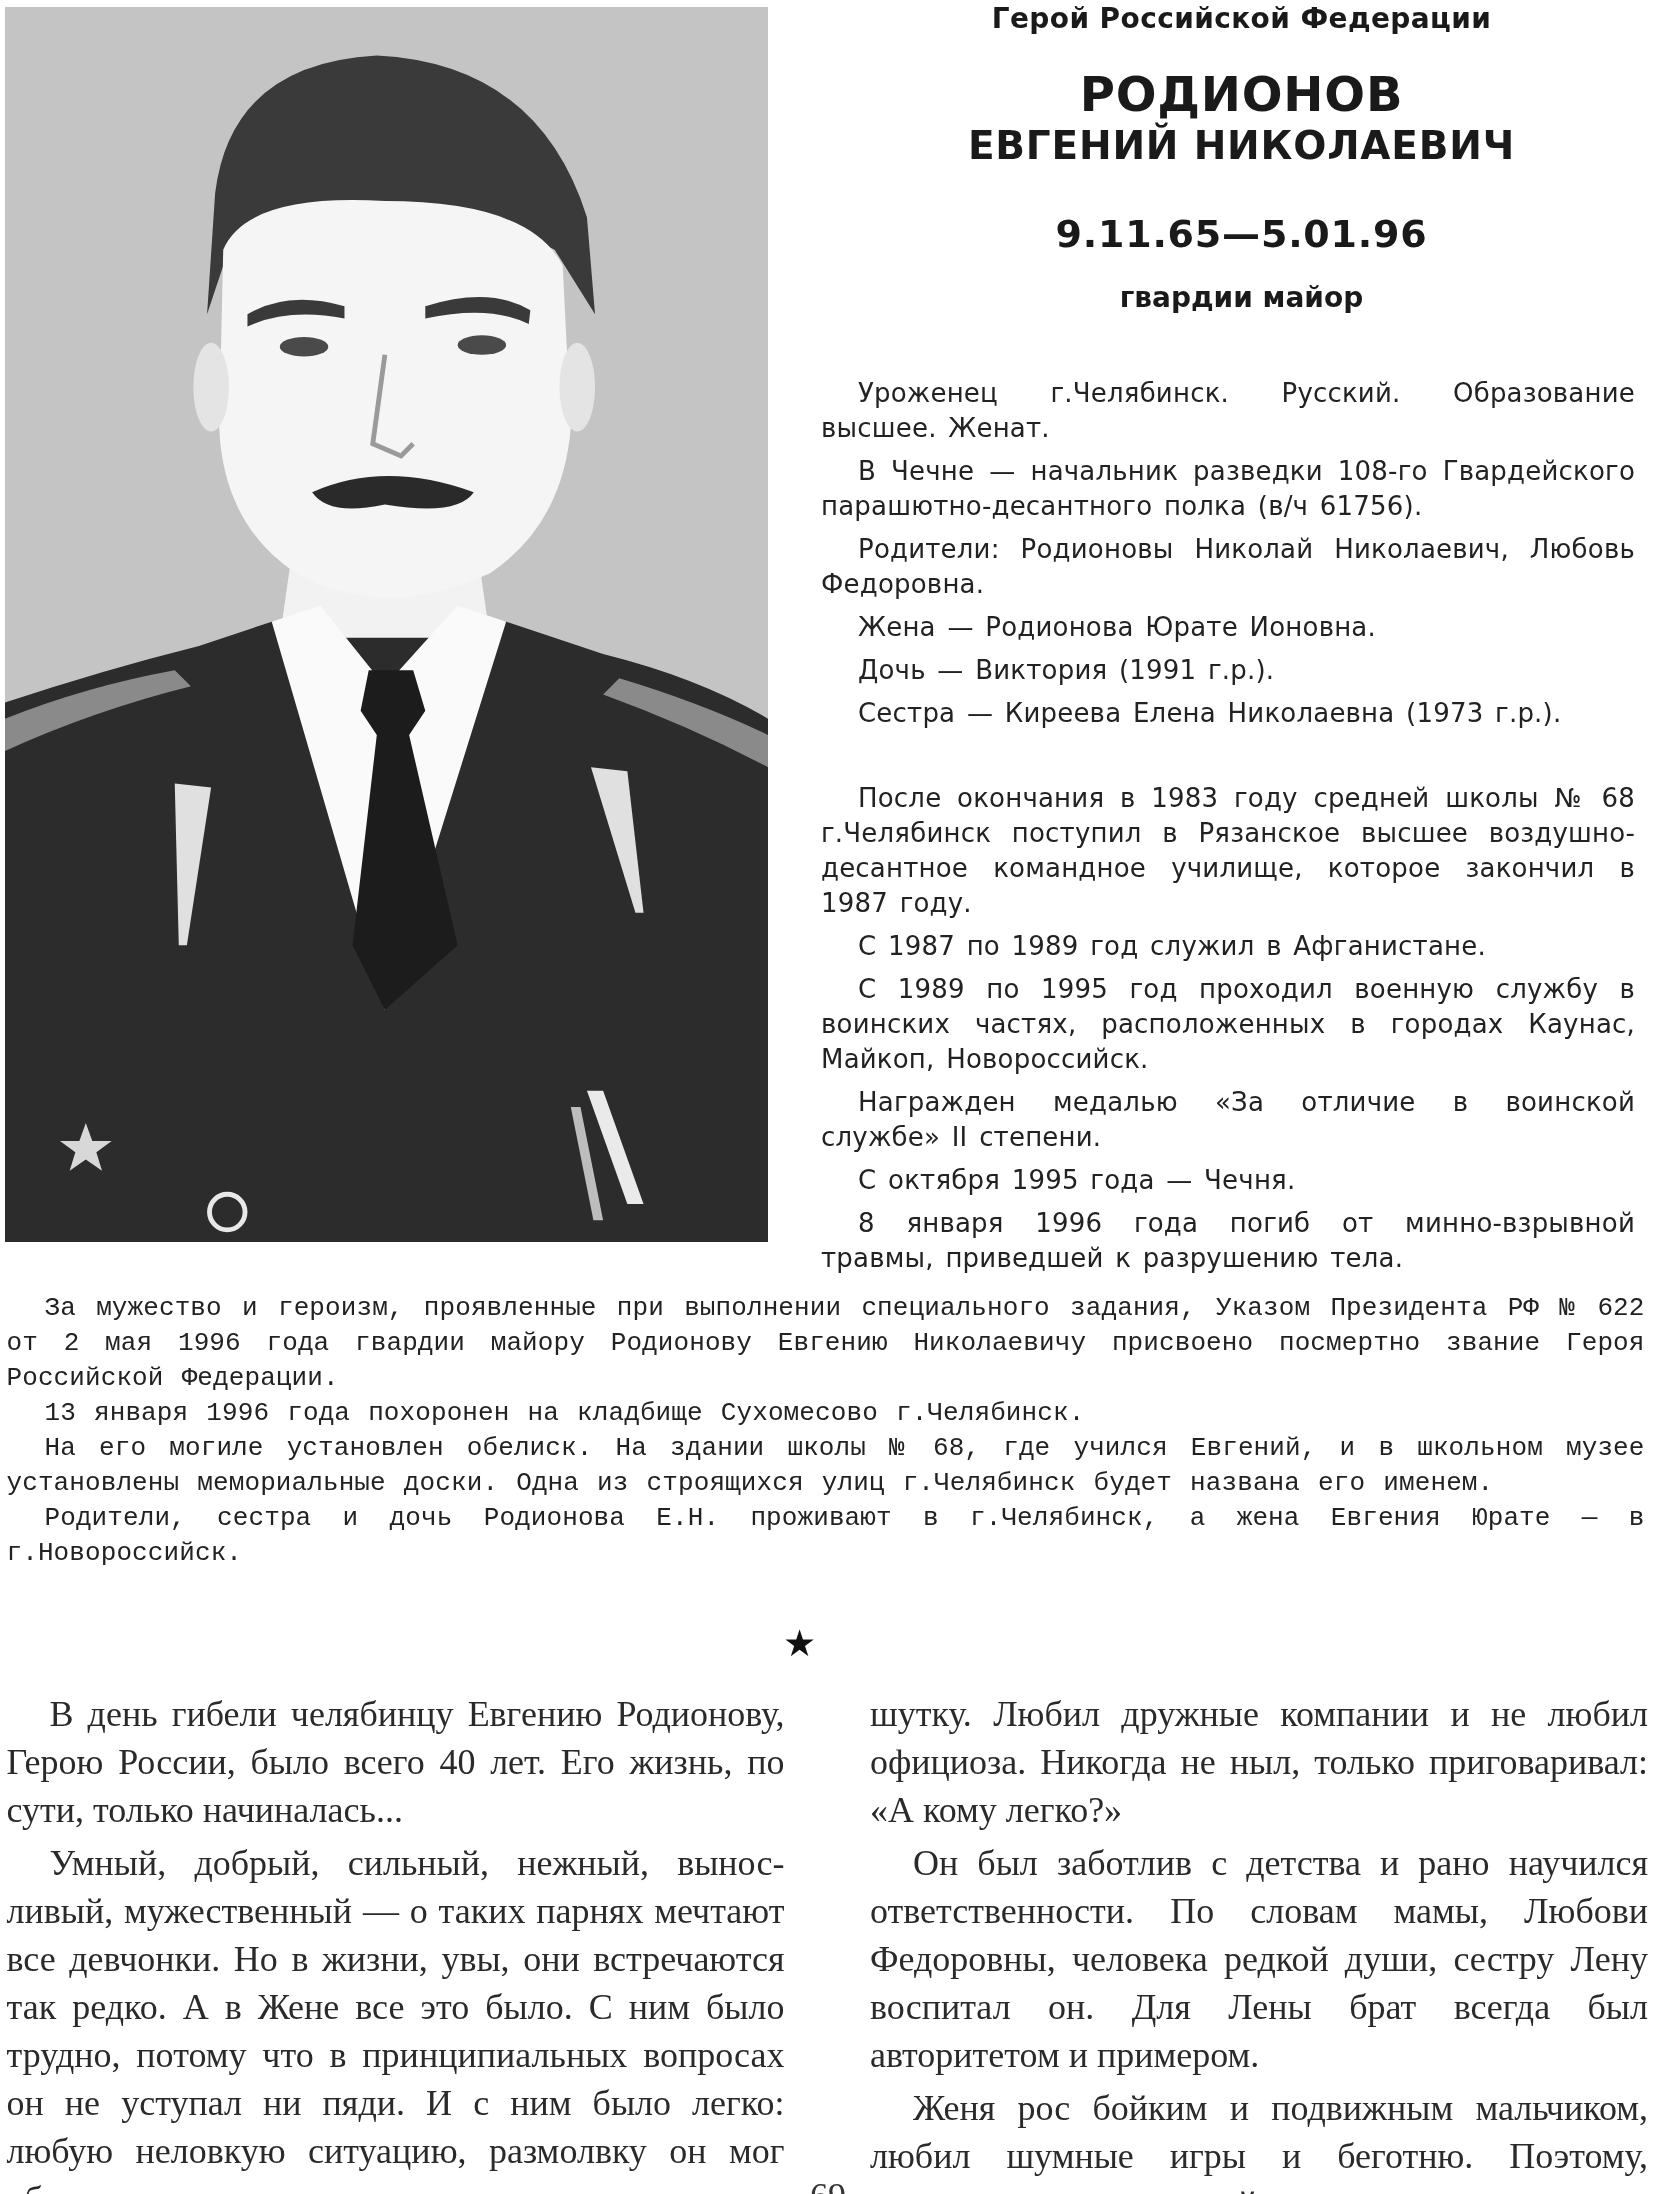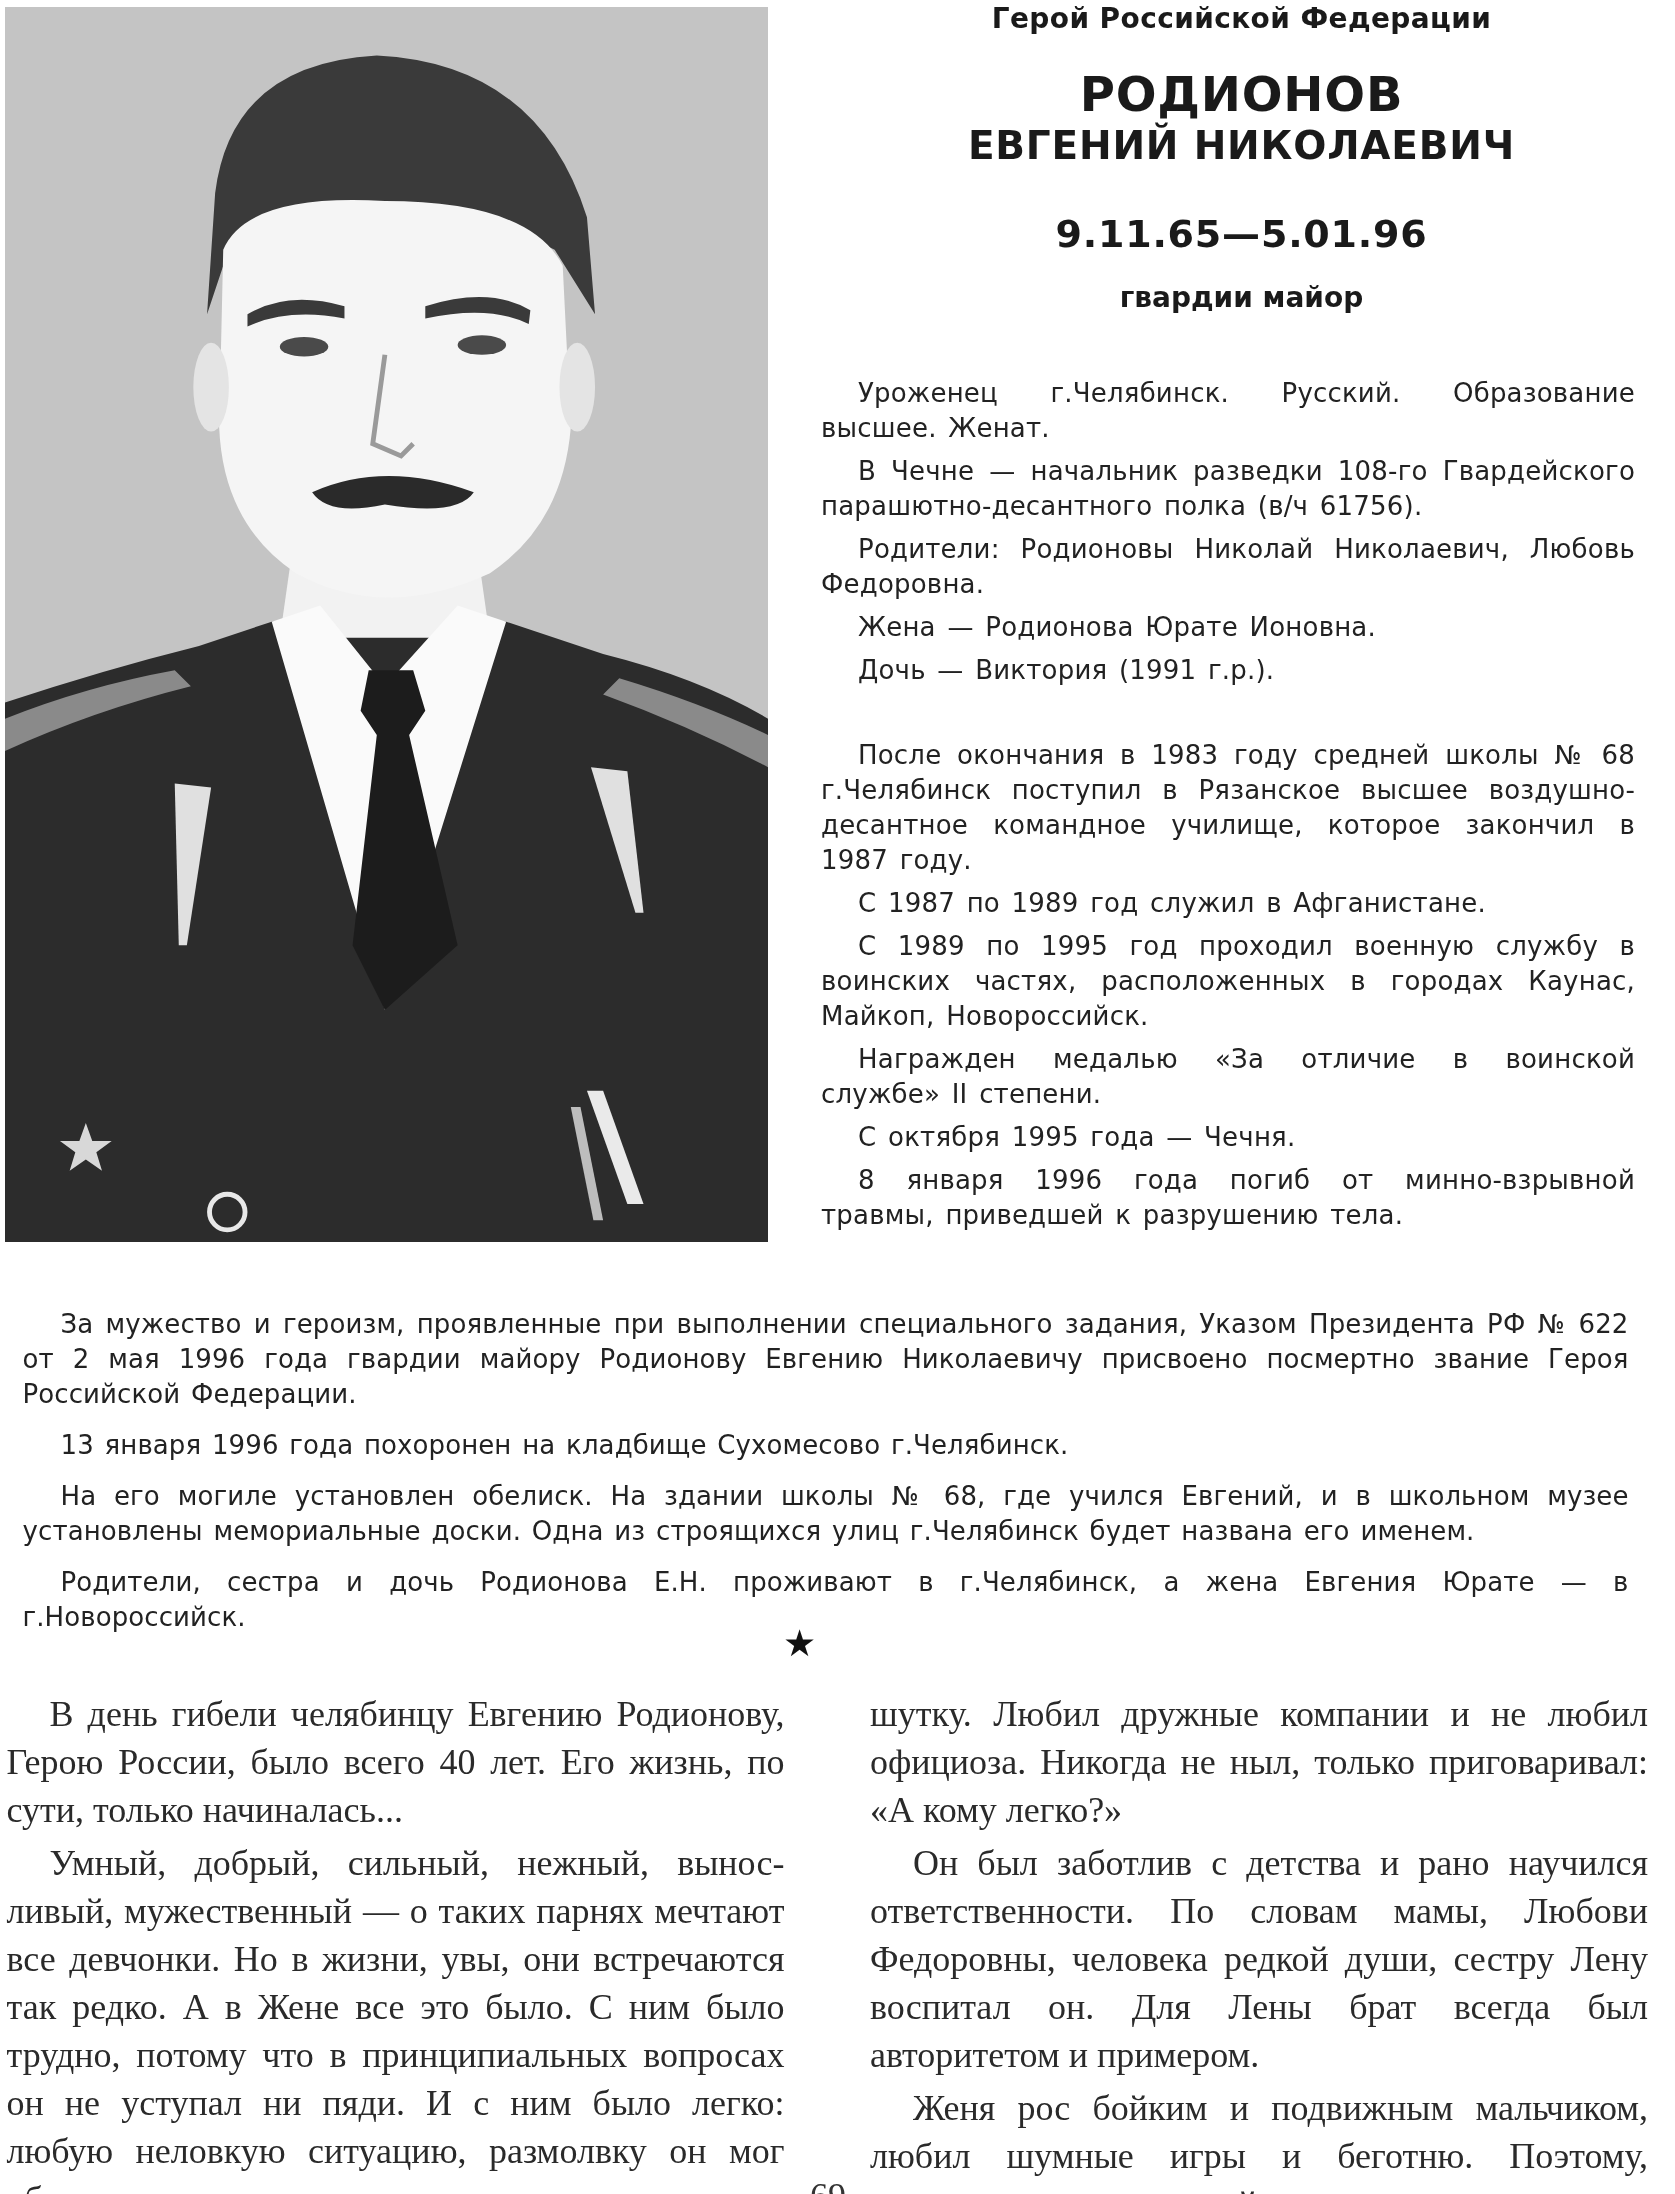--- a/index.html
+++ b/index.html
@@ -17,21 +17,21 @@
   #hdr-dates { top:212px; font-size:38px; letter-spacing:0.8px; }
   #hdr-rank { top:281px; font-size:28px; }
 
   
   #bio { position:absolute; left:813px; top:368px; width:830px; font-family:"DejaVu Sans", sans-serif; font-size:26px; line-height:35px; color:#222; letter-spacing:0.2px; }
   #bio p { margin:8px; text-indent:37px; text-align:justify; text-align-last:left; word-spacing:3.2px; }
   #bio .gap { height:34px; }
 
   
   #full { position:absolute; left:6.5px; top:1291px; width:1638px; font-family:"DejaVu Sans", sans-serif; font-size:26px; line-height:35px; color:#222; letter-spacing:0.1px; }
-  #full p { margin:16px; text-indent:38px; text-align:justify; text-align-last:left; word-spacing:2.4px; }
+  #full p { margin:0; text-indent:38px; text-align:justify; text-align-last:left; word-spacing:2.4px;font-family:Liberation Mono, monospace; }
 
   #star { position:absolute; left:783px; top:1625px; font-size:37px; line-height:37px; color:#111; font-family:"DejaVu Sans", sans-serif; }
 
   
   .col { position:absolute; top:1690px; width:778px; font-family:"Liberation Serif", serif; font-size:36px; line-height:48px; color:#2a2a2a; }
   #col-left { left:6.5px; }
   #col-right { left:870px; }
   .col p { margin:0; text-indent:43px; text-align:justify; text-align-last:left; }
   .col p.cont { text-indent:0; }
   .col p + p { margin-top:4.9px; }
@@ -95,20 +95,21 @@
 <div class="hdr" id="hdr-names">ЕВГЕНИЙ  НИКОЛАЕВИЧ</div>
 <div class="hdr" id="hdr-dates">9.11.65—5.01.96</div>
 <div class="hdr" id="hdr-rank">гвардии майор</div>
 
 <div id="bio">
   <p>Уроженец г.Челябинск. Русский. Образование высшее. Женат.</p>
   <p>В Чечне — начальник разведки 108-го Гвардей­ского парашютно-десантного полка (в/ч 61756).</p>
   <p>Родители: Родионовы Николай Николаевич, Лю­бовь Федоровна.</p>
   <p>Жена — Родионова Юрате Ионовна.</p>
   <p>Дочь — Виктория (1991 г.р.).</p>
+  <p>Сестра — Киреева Елена Николаевна (1973 г.р.).</p>
   <div class="gap"></div>
   <p>После окончания в 1983 году средней школы № 68 г.Челябинск поступил в Рязанское высшее воздушно-десантное командное училище, которое закончил в 1987 году.</p>
   <p>С 1987 по 1989 год служил в Афганистане.</p>
   <p>С 1989 по 1995 год проходил военную службу в воинских частях, расположенных в городах Каунас, Майкоп, Новороссийск.</p>
   <p>Награжден медалью «За отличие в воинской службе» II степени.</p>
   <p>С октября 1995 года — Чечня.</p>
   <p>8 января 1996 года погиб от минно-взрывной травмы, приведшей к разрушению тела.</p>
 </div>
 
 <div id="full">

